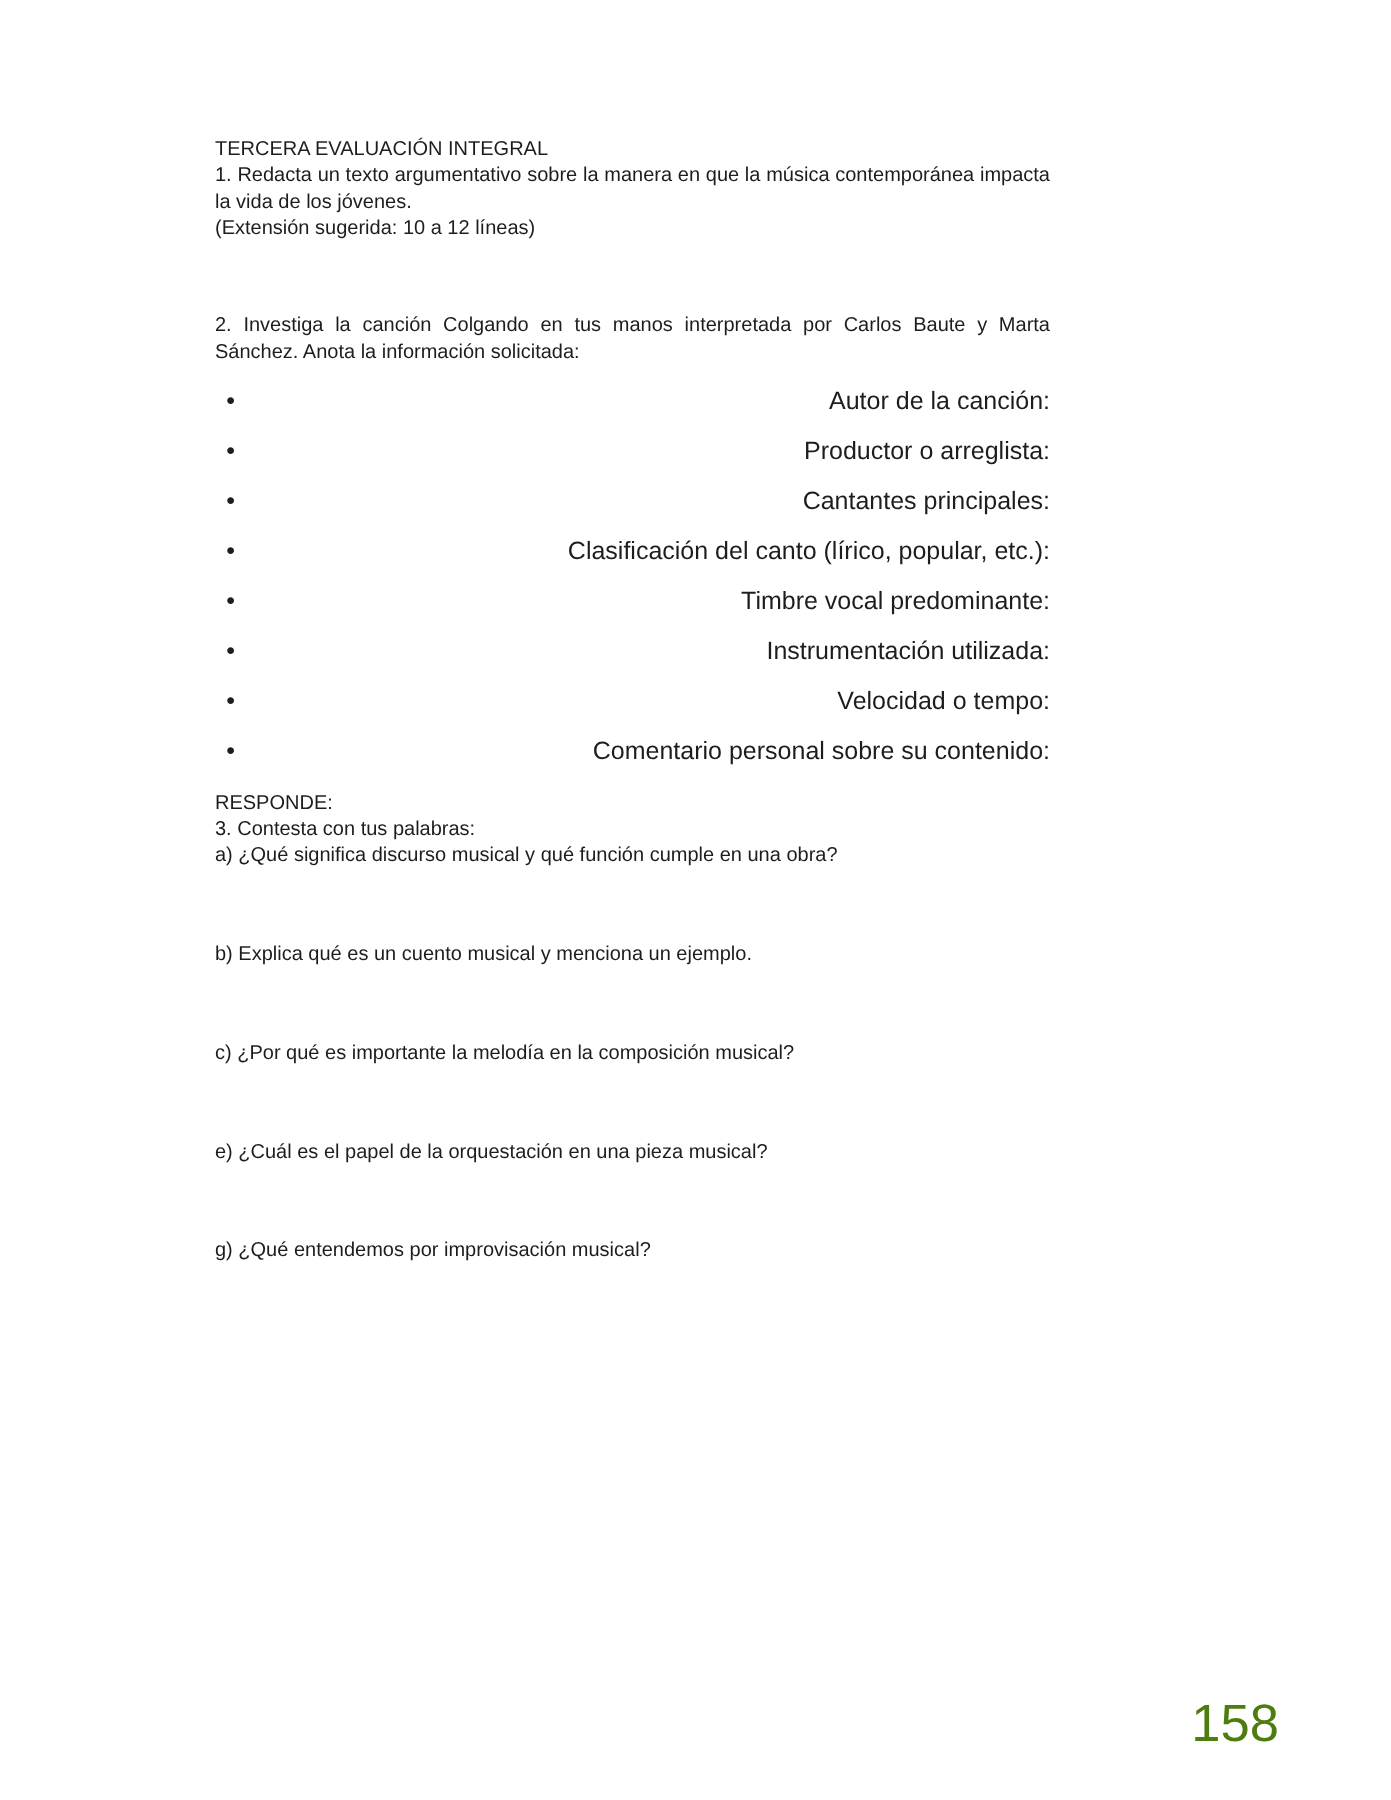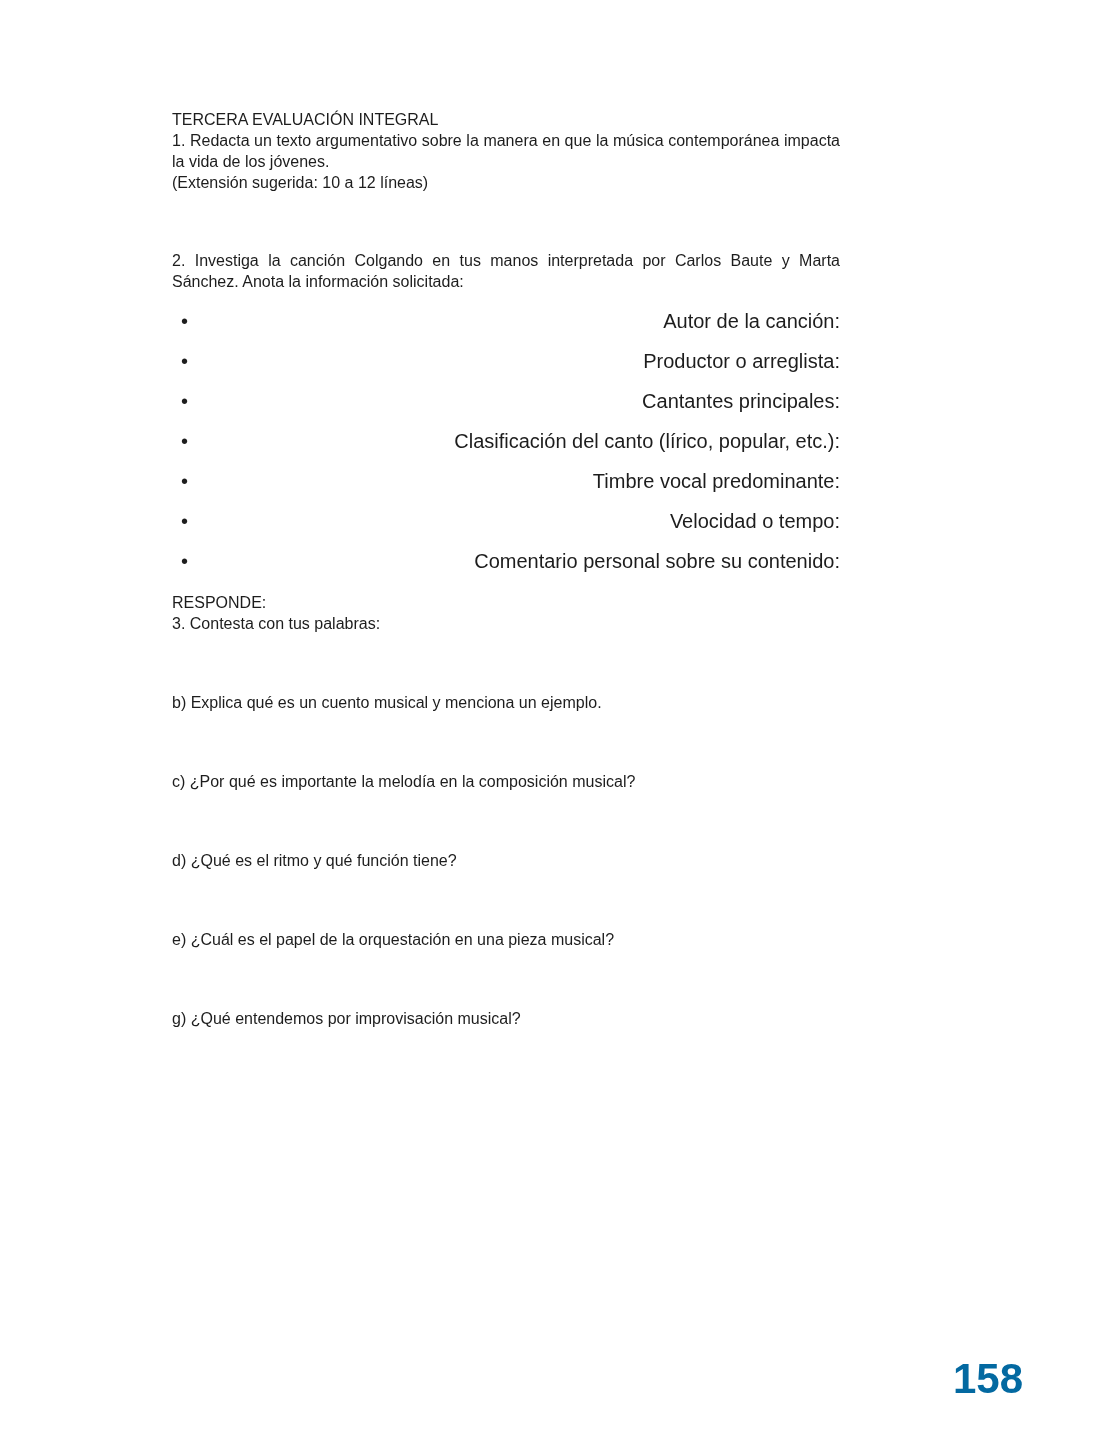--- a/index.html
+++ b/index.html
@@ -56,22 +56,22 @@
     top: 0;
   }
   .responde { margin-top: 20px !important; }
   .subq { margin-top: 58px !important; }
   .page-number {
     position: absolute;
     left: 953px;
     top: 1358px;
     font-size: 42px;
     line-height: 1;
-    font-weight: 700;
-    color: #0369a1;
+    font-weight: 400;
+    color: #4d7c0f;
   }
 </style>
 </head>
 <body>
 
 <div class="page">
   <div class="content">
 
     <h1 class="bold">TERCERA EVALUACIÓN INTEGRAL</h1>
 
@@ -80,34 +80,35 @@
     <p>(Extensión sugerida: 10 a 12 líneas)</p>
 
     <p class="bold just sec2">2. Investiga la canción Colgando en tus manos interpretada por Carlos Baute y Marta Sánchez. Anota la información solicitada:</p>
 
     <ul class="info-list">
       <li>Autor de la canción:</li>
       <li>Productor o arreglista:</li>
       <li>Cantantes principales:</li>
       <li>Clasificación del canto (lírico, popular, etc.):</li>
       <li>Timbre vocal predominante:</li>
+      <li>Instrumentación utilizada:</li>
       <li>Velocidad o tempo:</li>
       <li>Comentario personal sobre su contenido:</li>
     </ul>
 
     <p class="bold responde">RESPONDE:</p>
 
     <p class="bold">3. Contesta con tus palabras:</p>
 
+    <p class="just">a) ¿Qué significa discurso musical y qué función cumple en una obra?</p>
 
     <p class="subq">b) Explica qué es un cuento musical y menciona un ejemplo.</p>
 
     <p class="subq">c) ¿Por qué es importante la melodía en la composición musical?</p>
 
-    <p class="subq">d) ¿Qué es el ritmo y qué función tiene?</p>
 
     <p class="subq">e) ¿Cuál es el papel de la orquestación en una pieza musical?</p>
 
 
     <p class="subq">g) ¿Qué entendemos por improvisación musical?</p>
 
   </div>
 
   <div class="page-number">158</div>
 </div>

